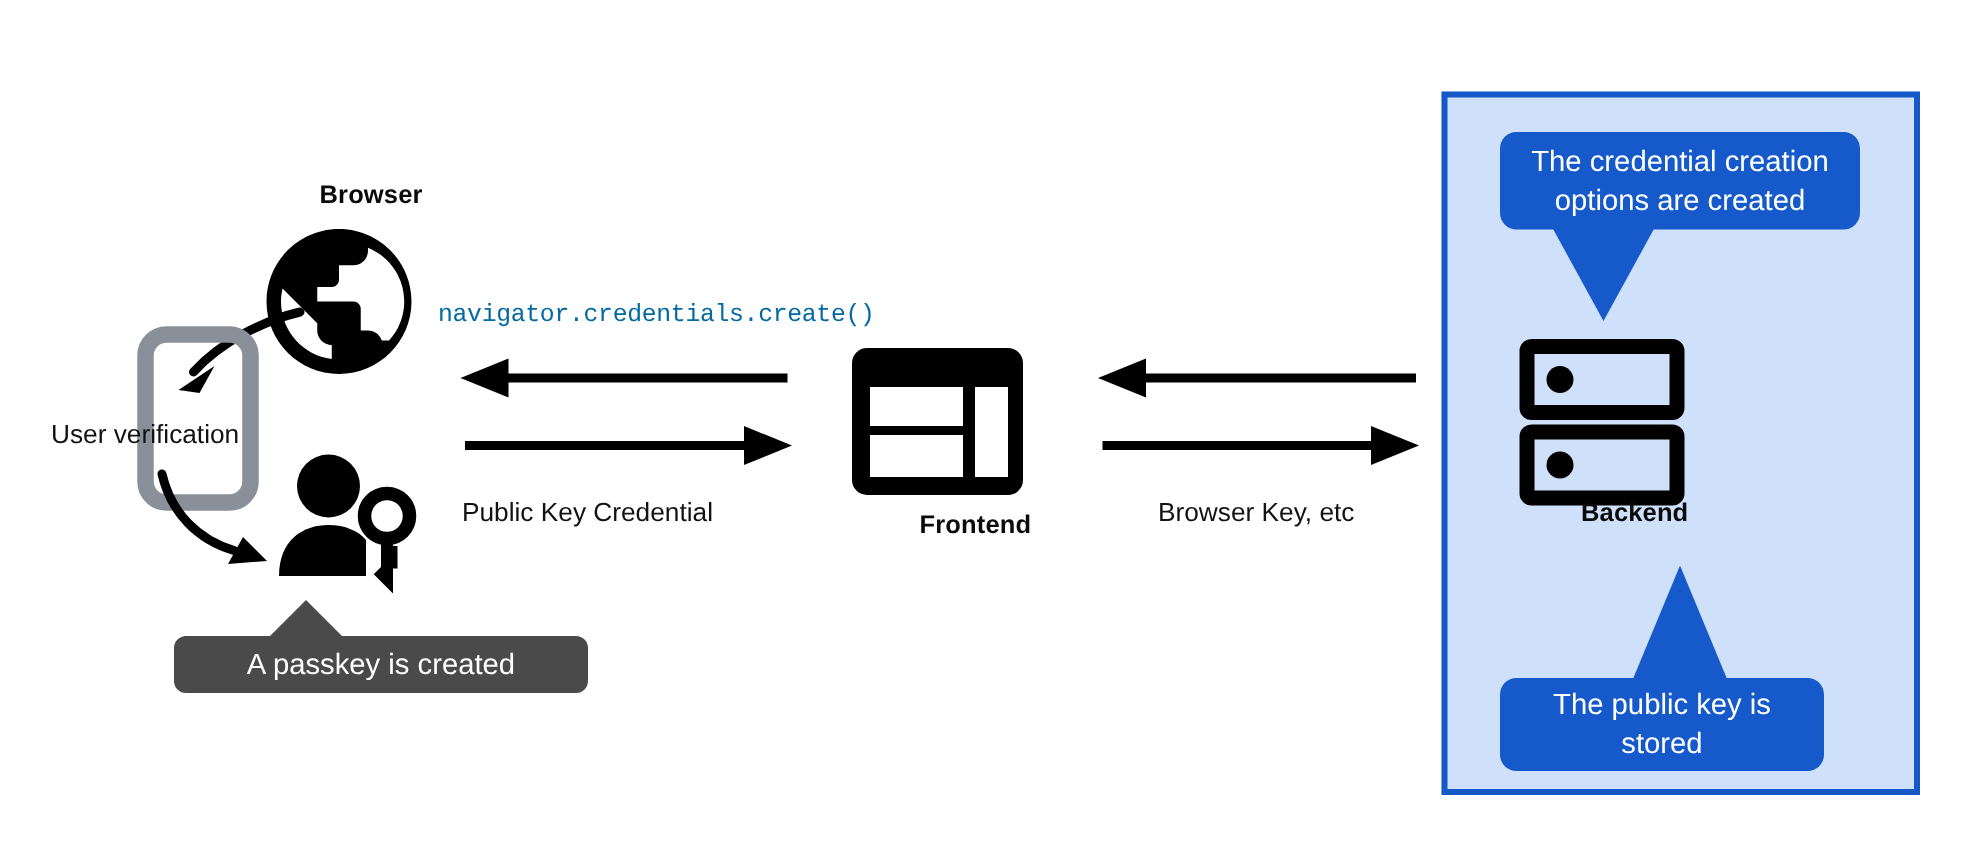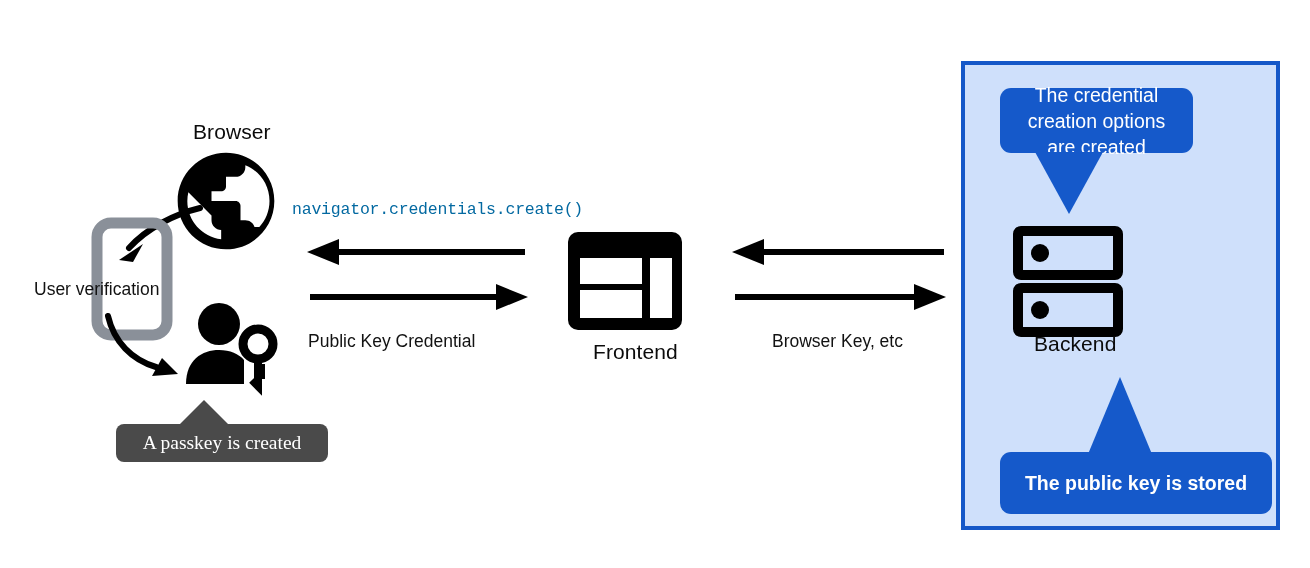--- a/index.html
+++ b/index.html
@@ -17,25 +17,26 @@
     width: 1310px;
     height: 568px;
     background: #ffffff;
     overflow: hidden;
   }
   .abs { position: absolute; }
 
   
   .label-bold {
     font-family: "Liberation Sans", sans-serif;
-    font-weight: normal;
-    font-size: 21px;
+    font-weight: bold;
+    font-size: 17px;
     color: #0b0b0b;
     letter-spacing: 0.1px;
     white-space: nowrap;
+    margin-left: 20px;
   }
   .label-plain {
     font-family: "Liberation Sans", sans-serif;
     font-weight: normal;
     font-size: 17.5px;
     color: #121212;
     white-space: nowrap;
   }
   .label-mono {
     font-family: "Liberation Mono", "DejaVu Sans Mono", monospace;
@@ -105,38 +106,38 @@
 
   svg { display: block; overflow: visible; }
 </style>
 </head>
 <body>
 
 <div id="stage">
 
   <div class="abs backend-panel"></div>
 
-  <div class="abs callout" style="left:1000px; top:88px; width:193px; height:65px;">The credential creation options are created</div>
+  <div class="abs callout" style="left:1000px; top:88px; width:240px; height:65px;">The credential creation options are created</div>
 
   <div class="abs callout-tail tail-down" style="left:1035px; top:152px;"></div>
 
   <div class="abs" style="left:1013px; top:228px;">
     <svg width="110" height="110" viewBox="0 0 110 110" aria-hidden="true">
       <rect x="5" y="3" width="100" height="44" rx="3" fill="none" stroke="#000000" stroke-width="10"></rect>
       <circle cx="27" cy="25" r="9" fill="#000000"></circle>
       <rect x="5" y="60" width="100" height="44" rx="3" fill="none" stroke="#000000" stroke-width="10"></rect>
       <circle cx="27" cy="82" r="9" fill="#000000"></circle>
     </svg>
   </div>
 
   <div class="abs label-bold" style="left:1034px; top:332px;">Backend</div>
 
   <div class="abs callout-tail tail-up" style="left:1086px; top:377px;"></div>
 
-  <div class="abs callout" style="left:1000px; top:452px; width:272px; height:62px;font-weight:bold;">The public key is stored</div>
+  <div class="abs callout" style="left:1000px; top:452px; width:216px; height:62px;">The public key is stored</div>
 
   <div class="abs label-bold" style="left:193px; top:120px;">Browser</div>
 
   <div class="abs" style="left:168px; top:143px;">
     <svg width="116" height="116" viewBox="0 0 24 24" aria-hidden="true">
       <path fill="#000000" d="M12 2C6.48 2 2 6.48 2 12s4.48 10 10 10 10-4.48 10-10S17.52 2 12 2zm-1 17.93c-3.95-.49-7-3.85-7-7.93 0-.62.08-1.21.21-1.79L9 15v1c0 1.1.9 2 2 2v1.93zm6.9-2.54c-.26-.81-1-1.39-1.9-1.39h-1v-3c0-.55-.45-1-1-1H9v-2h2c.55 0 1-.45 1-1V7h2c1.1 0 2-.9 2-2v-.41c2.93 1.19 5 4.06 5 7.41 0 2.08-.8 3.97-2.1 5.39z"></path>
     </svg>
   </div>
 
   <div class="abs" style="left:95px; top:200px;">
@@ -165,21 +166,21 @@
   <div class="abs" style="left:186px; top:302px;">
     <svg width="100" height="86" viewBox="0 0 100 86" aria-hidden="true">
       <circle cx="33" cy="22" r="21" fill="#000000"></circle>
       <path d="M0 82 C 0 58, 16 48, 33 48 C 44 48, 53 52, 58 58 L 58 82 Z" fill="#000000"></path>
       <circle cx="72" cy="42" r="15" fill="none" stroke="#000000" stroke-width="9"></circle>
       <path d="M72 57 L 72 84 L 66 78 M72 66 L 79 66 M72 73 L 79 73" fill="none" stroke="#000000" stroke-width="8" stroke-linecap="butt"></path>
     </svg>
   </div>
 
   <div class="abs tooltip-tail" style="left:178px; top:400px;"></div>
-  <div class="abs tooltip-bubble" style="left:116px; top:424px; width:212px; height:38px;font-family:Liberation Serif, serif;">A passkey is created</div>
+  <div class="abs tooltip-bubble" style="left:116px; top:424px; width:276px; height:38px;">A passkey is created</div>
 
   <div class="abs label-mono" style="left:292px; top:200px;">navigator.credentials.create()</div>
 
   <div class="abs" style="left:305px; top:238px;">
     <svg width="225" height="28" viewBox="0 0 225 28" aria-hidden="true">
       <line x1="30" y1="14" x2="220" y2="14" stroke="#000000" stroke-width="6"></line>
       <path d="M2 14 L 34 1 L 34 27 Z" fill="#000000"></path>
     </svg>
   </div>
 

